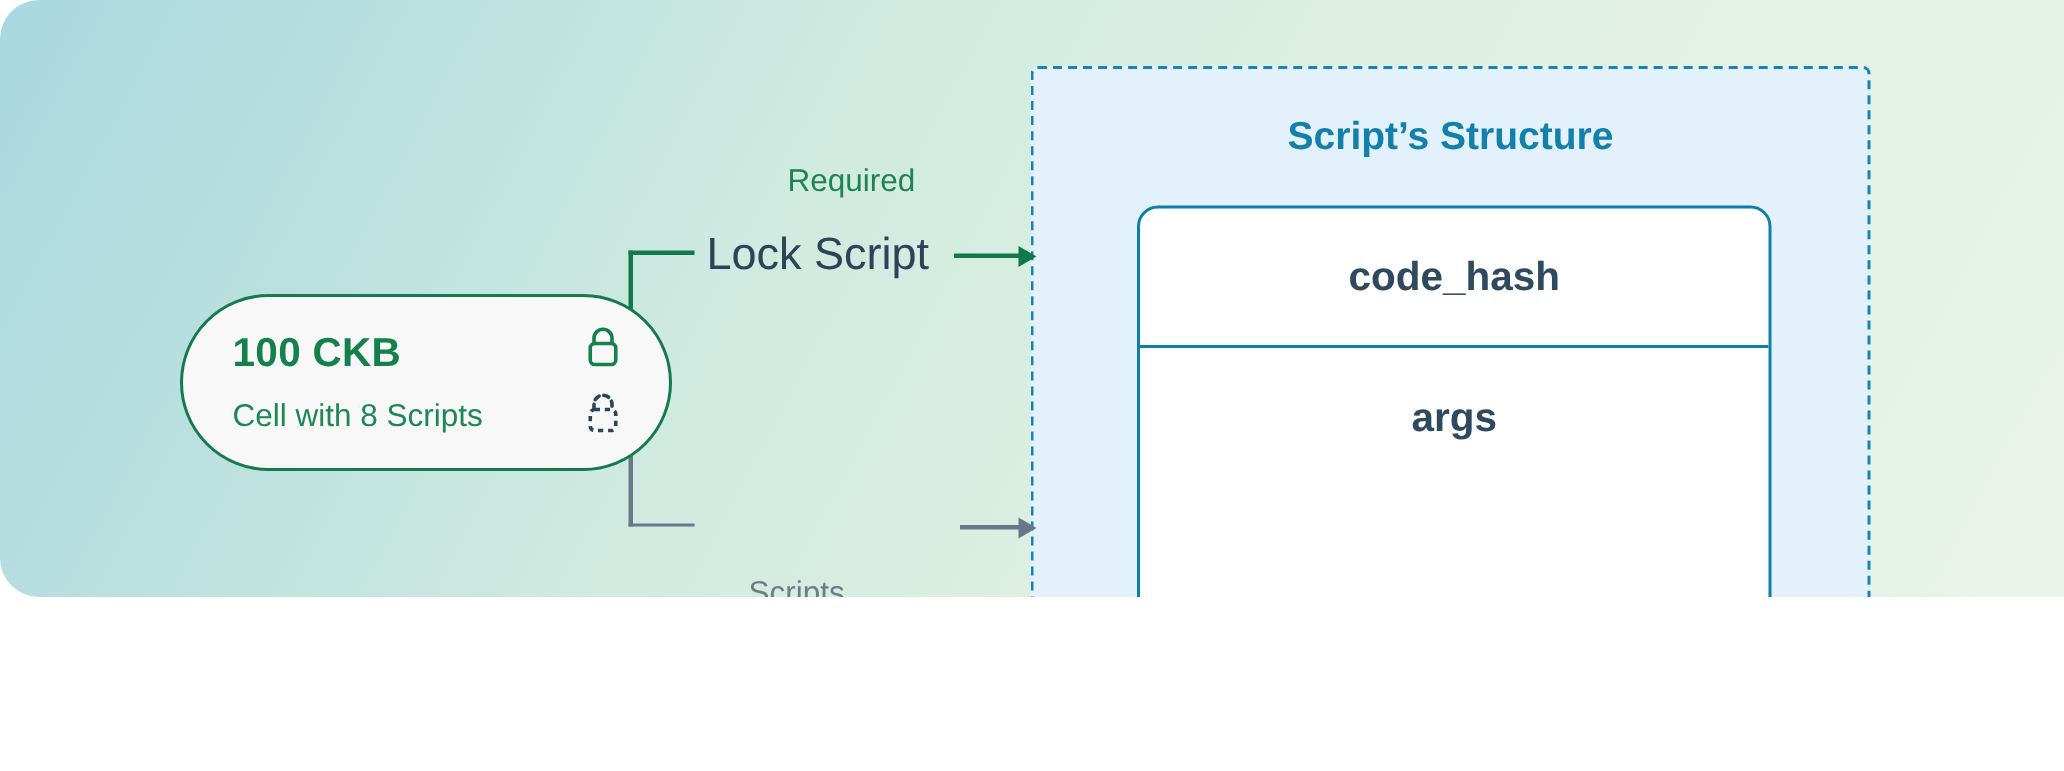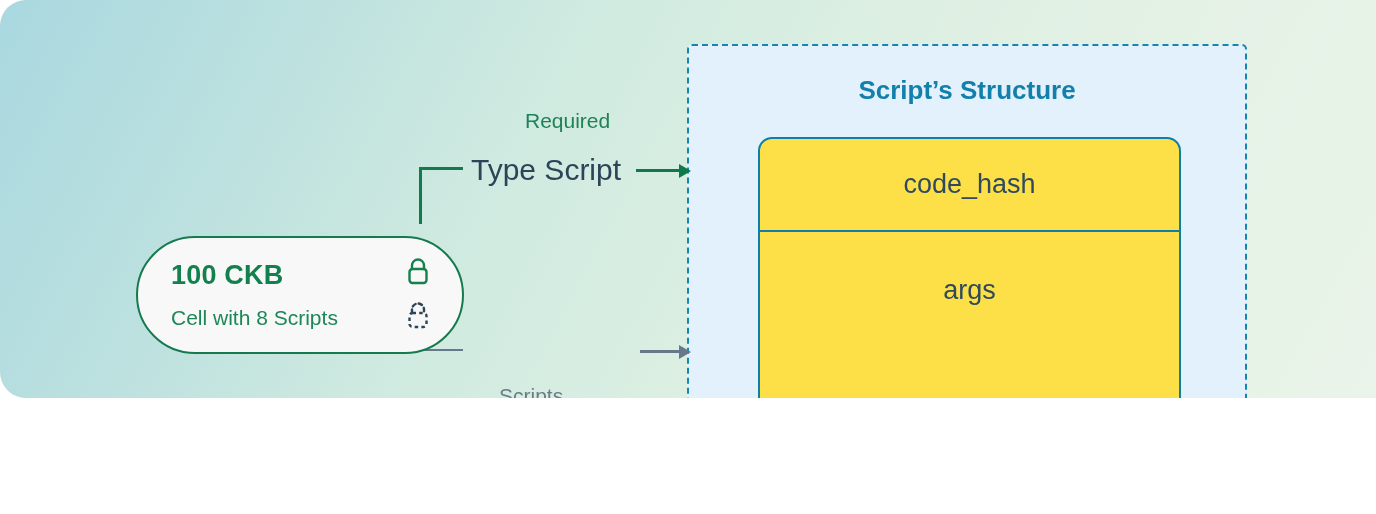--- a/index.html
+++ b/index.html
@@ -27,30 +27,29 @@
                 #dcefe2 55%,
                 #e4f1e5 72%,
                 #e8f3e8 88%,
                 #eaf4ea 100%);
     padding-left: 37px;
   }
 
   
   #cell-capsule {
     position: absolute;
-    left: 136px;
+    left: 120px;
     top: 196px;
     width: 328px;
     height: 118px;
     box-sizing: border-box;
     background: #f7f8f7;
     border: 2.5px solid #157a4d;
     border-radius: 59px;
     z-index: 5;
-    margin-top: 40px;
   }
   #cell-amount {
     position: absolute;
     left: 33px;
     top: 22px;
     font-size: 27px;
     font-weight: bold;
     color: #13804e;
     letter-spacing: 0.2px;
     white-space: nowrap;
@@ -146,33 +145,34 @@
   #fields-table {
     position: absolute;
     left: 69px;
     top: 91px;
     width: 423px;
     height: 283px;
     box-sizing: border-box;
     border: 2.4px solid #0d7fa8;
     border-radius: 14px;
     overflow: hidden;
-    background: #fde047;
+    background: #ffffff;
+    font-weight: bold;
   }
   .field-row {
     height: 33.333%;
     display: flex;
     align-items: center;
     justify-content: center;
     font-size: 27px;
     color: #2f4a5e;
     border-bottom: 2.2px solid #0d7fa8;
     box-sizing: border-box;
   }
-  .field-row:last-child { border-bottom: none; margin-top: 12px; }
+  .field-row:last-child { border-bottom: none; }
 </style>
 </head>
 <body>
 
 <div id="canvas">
 
   <div id="structure-panel">
     <div id="structure-title">Script’s Structure</div>
 
     <div id="fields-table">
@@ -185,21 +185,21 @@
   <div class="line ln-green" id="lock-elbow-h"></div>
   <div class="line ln-gray" id="type-elbow-v"></div>
   <div class="line ln-gray" id="type-elbow-h"></div>
 
   <div class="arrow-shaft" id="lock-arrow-shaft"></div>
   <div class="arrow-head" id="lock-arrow-head"></div>
   <div class="arrow-shaft" id="type-arrow-shaft"></div>
   <div class="arrow-head" id="type-arrow-head"></div>
 
   <div class="tag" id="required-tag">Required</div>
-  <div class="script-label" id="lock-script-label">Type Script</div>
+  <div class="script-label" id="lock-script-label">Lock Script</div>
 
   <div class="tag" id="optional-tag">Scripts</div>
 
   <div id="cell-capsule">
     <div id="cell-amount">100 CKB</div>
     <div id="cell-subtitle">Cell with 8 Scripts</div>
 
     <span class="lock-slot" id="lock-solid-slot">
       <svg width="30" height="32" viewBox="0 0 30 32" fill="none">
         <path d="M9 13 V9.5 A6 6 0 0 1 21 9.5 V13" stroke="#13804e" stroke-width="2.4" fill="none" stroke-linecap="round"></path>

